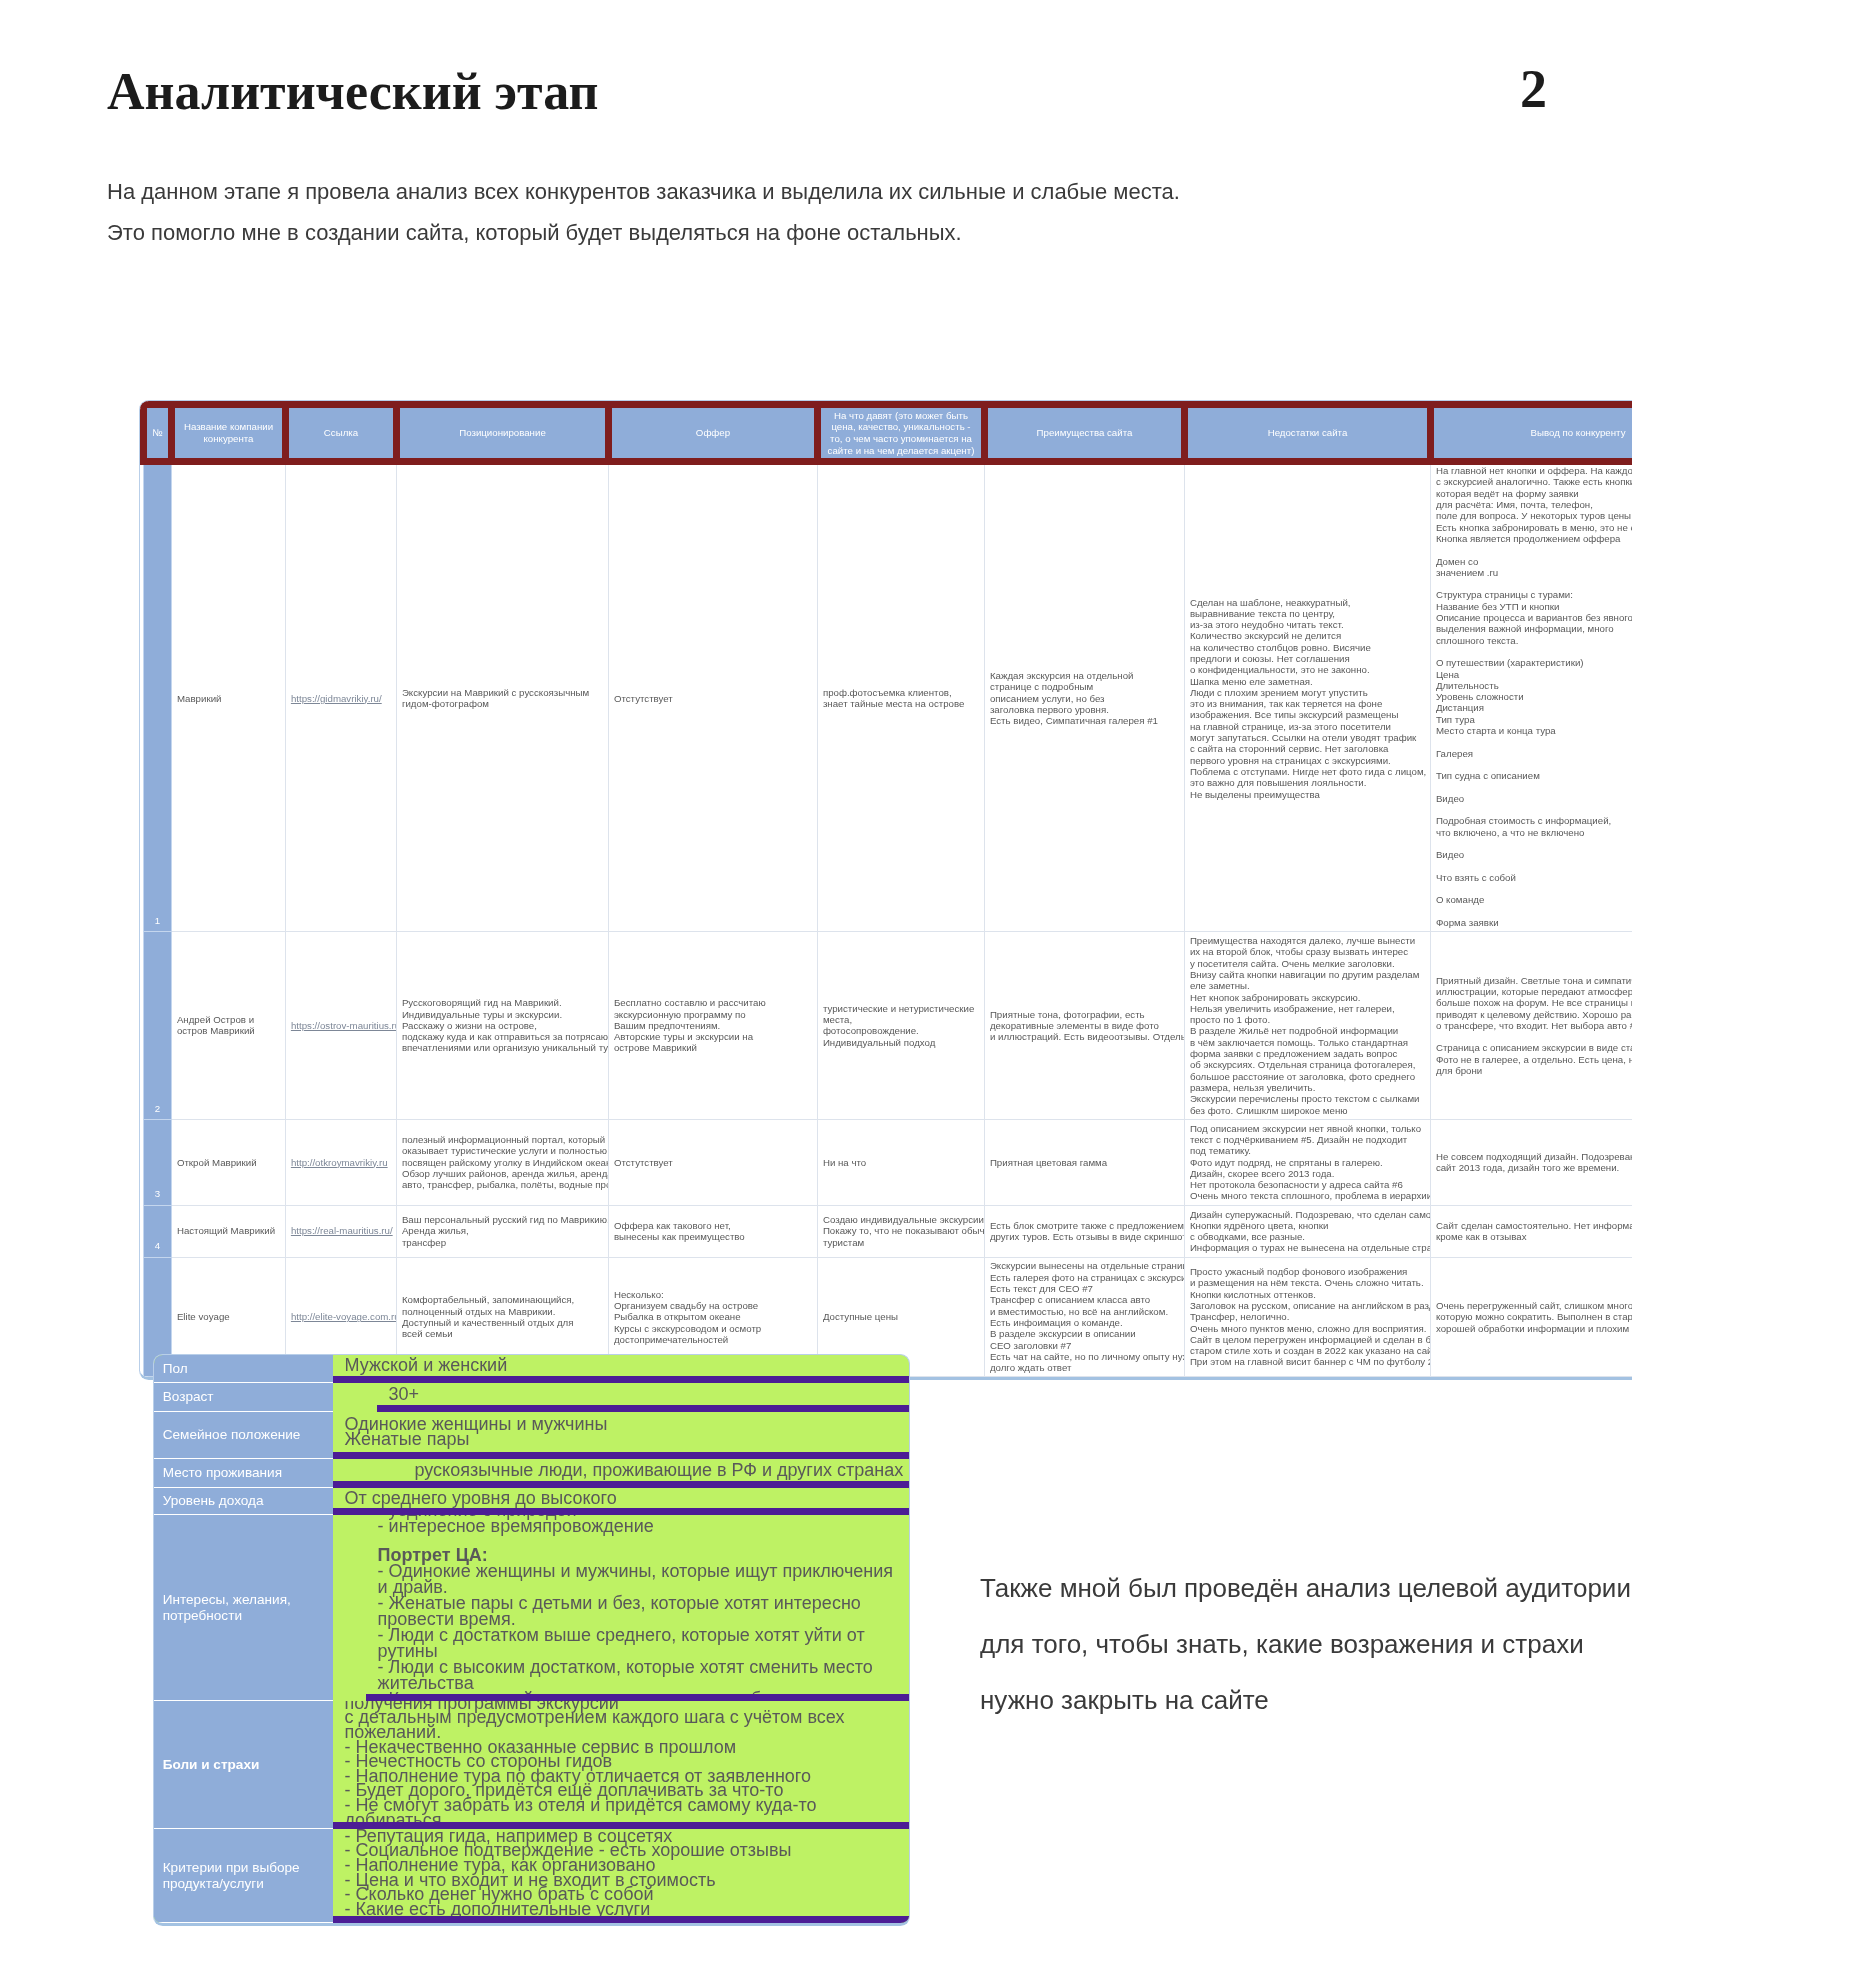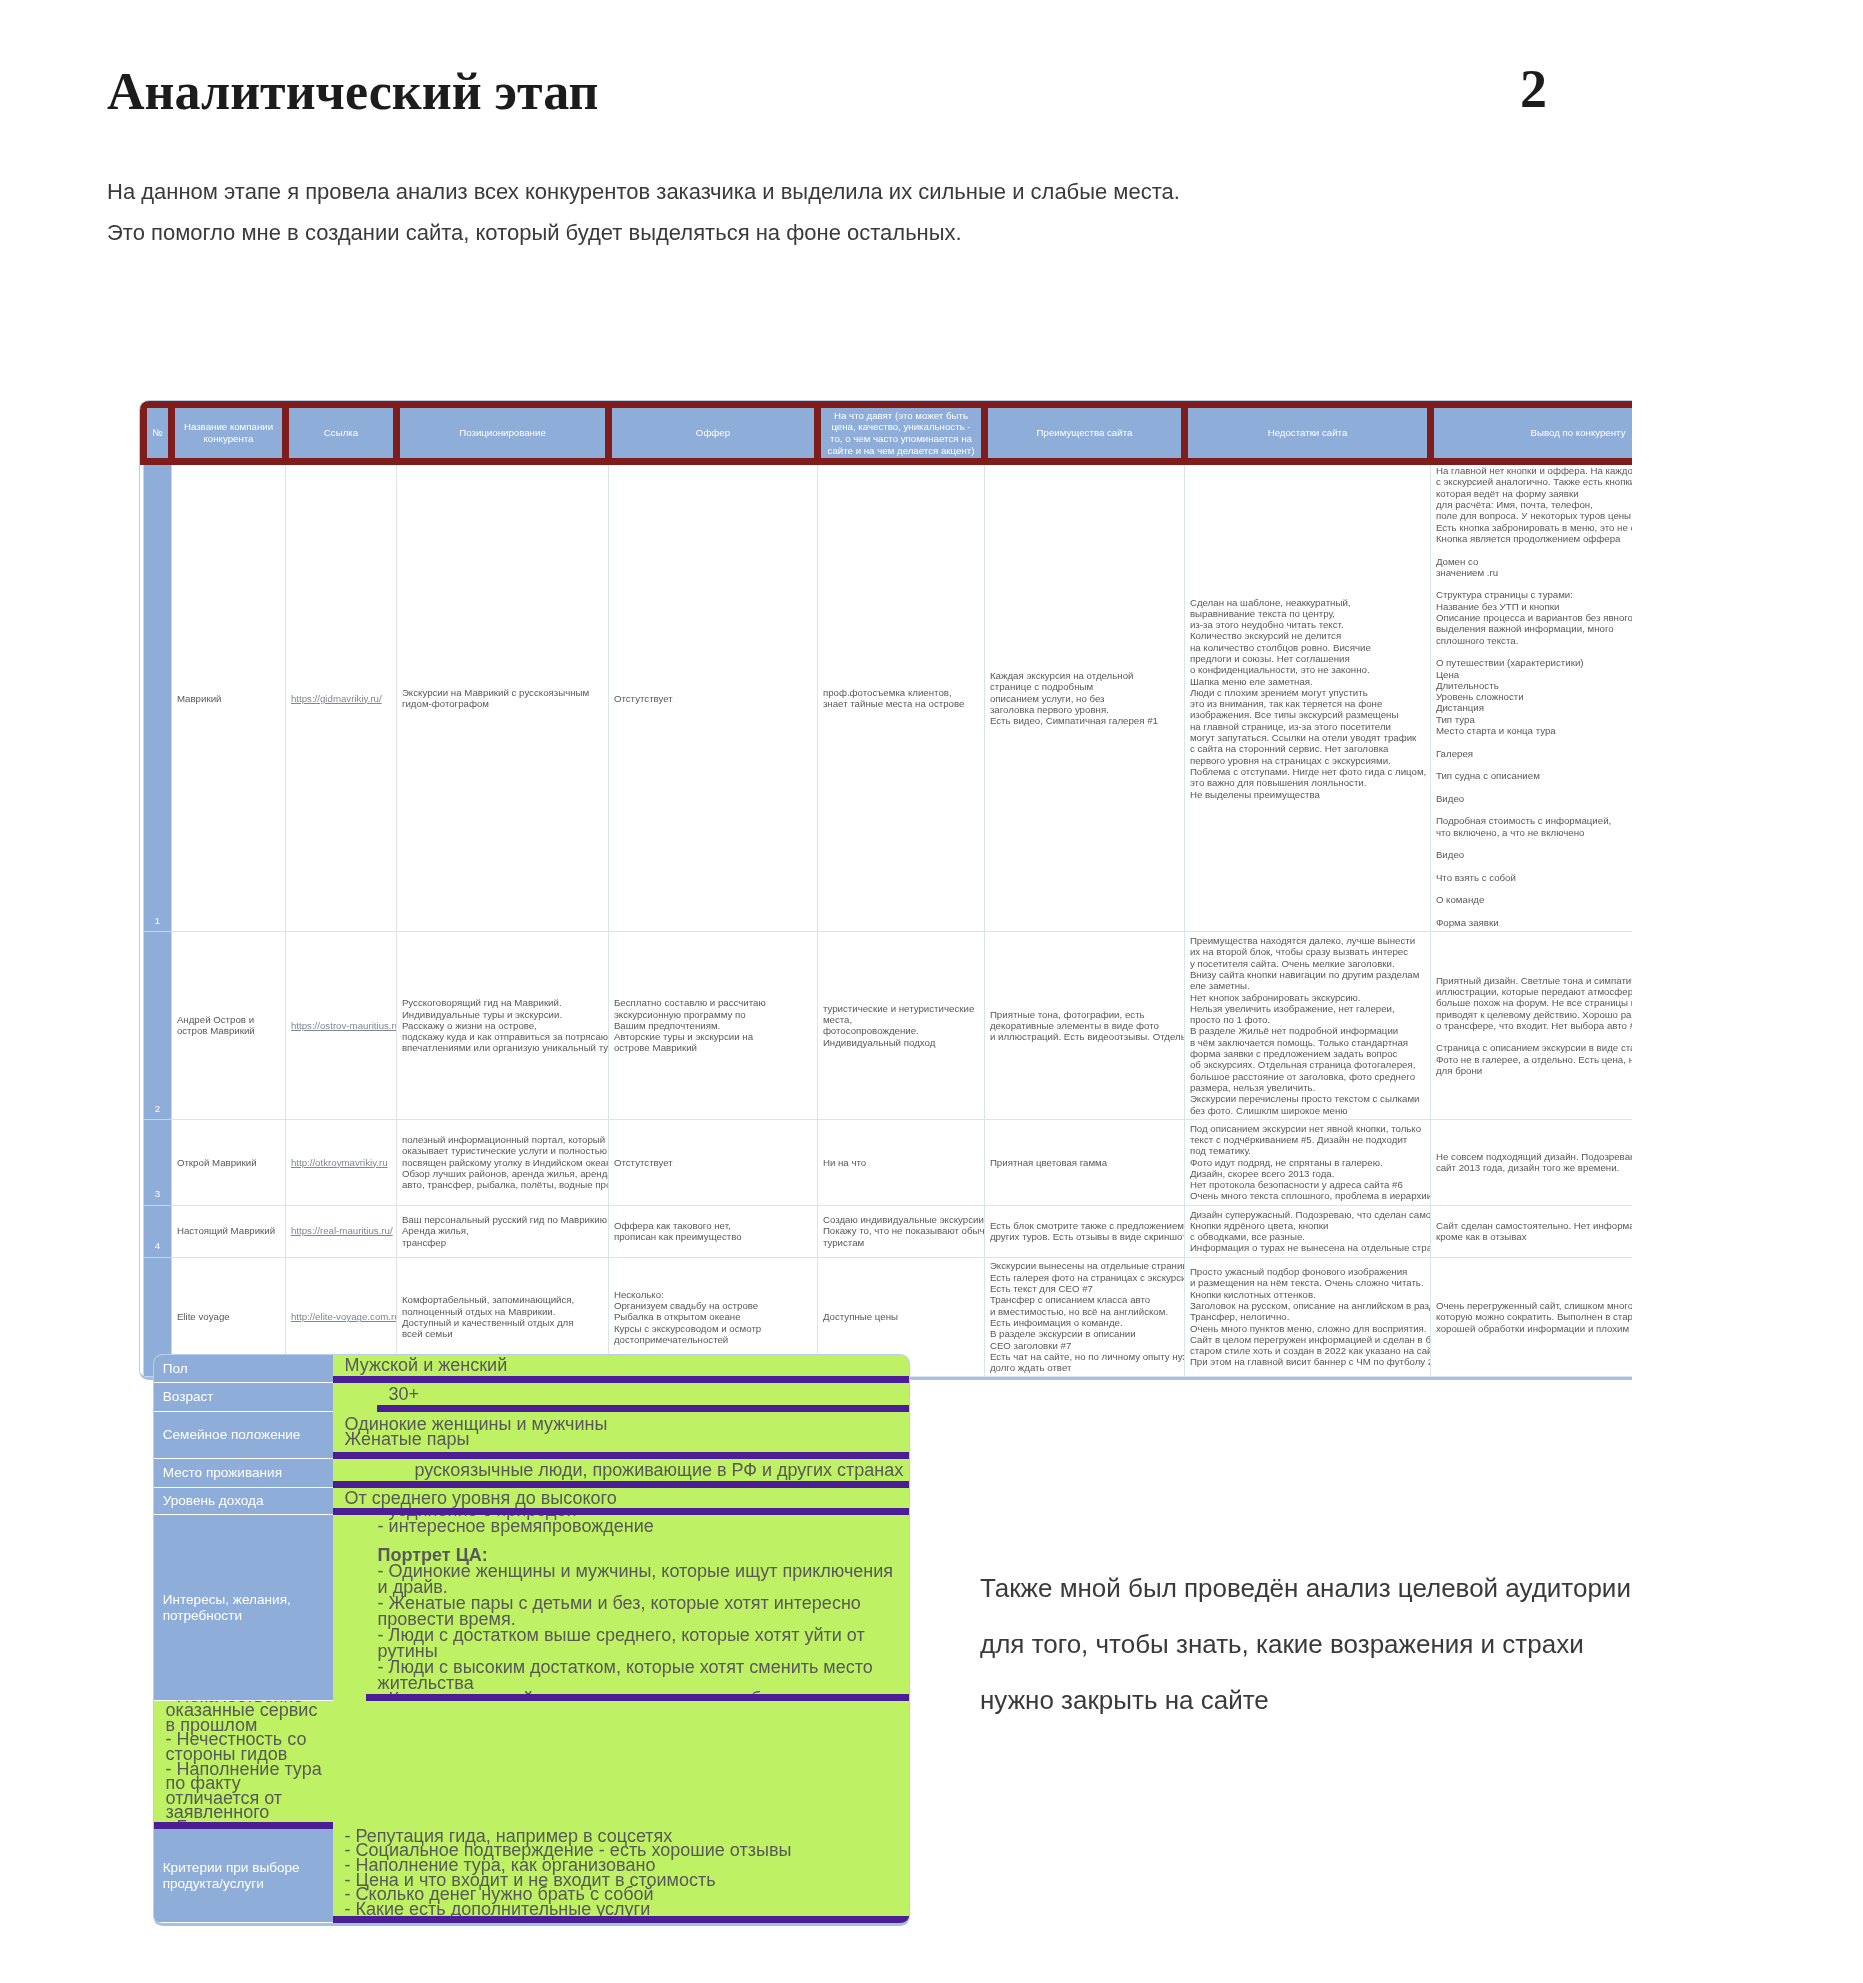--- a/index.html
+++ b/index.html
@@ -236,21 +236,21 @@
 сайт 2013 года, дизайн того же времени.</td>
       </tr>
       <tr class="r4">
         <td class="num">4</td>
         <td>Настоящий Маврикий</td>
         <td><a class="link">https://real-mauritius.ru/</a></td>
         <td>Ваш персональный русский гид по Маврикию.
 Аренда жилья,
 трансфер</td>
         <td>Оффера как такового нет,
-прописан как преимущество</td>
+вынесены как преимущество</td>
         <td>Создаю индивидуальные экскурсии
 Покажу то, что не показывают обычным
 туристам</td>
         <td>Есть блок смотрите также с предложением
 других туров. Есть отзывы в виде скриншотов</td>
         <td>Дизайн суперужасный. Подозреваю, что сделан самостоятельно.
 Кнопки ядрёного цвета, кнопки
 с обводками, все разные.
 Информация о турах не вынесена на отдельные страницы</td>
         <td>Сайт сделан самостоятельно. Нет информации о том, кто гид,
@@ -331,20 +331,21 @@
         <div>- Одинокие женщины и мужчины, которые ищут приключения и драйв.
 - Женатые пары с детьми и без, которые хотят интересно провести время.
 - Люди с достатком выше среднего, которые хотят уйти от рутины
 - Люди с высоким достатком, которые хотят сменить место жительства
 - Компания друзей, которые хотят сменить обстановку и классно провести время вместе
 - Те, кто хочет улететь в лето посреди зимы
 - Те, кто ищет фотогеничные пляжи</div>
       </div>
     </div>
     <div class="aud-row h-pain">
+      <div class="aud-label bold">Боли и страхи</div>
       <div class="aud-value">- Предоплата. Страх потерять деньги развеивается после получения программы экскурсии
 с детальным предусмотрением каждого шага с учётом всех пожеланий.
 - Некачественно оказанные сервис в прошлом
 - Нечестность со стороны гидов
 - Наполнение тура по факту отличается от заявленного
 - Будет дорого, придётся ещё доплачивать за что-то
 - Не смогут забрать из отеля  и придётся самому куда-то добираться
 - Будут возить по местам для рекламы местных магазинов и т.д.</div>
     </div>
     <div class="aud-row h-crit">

